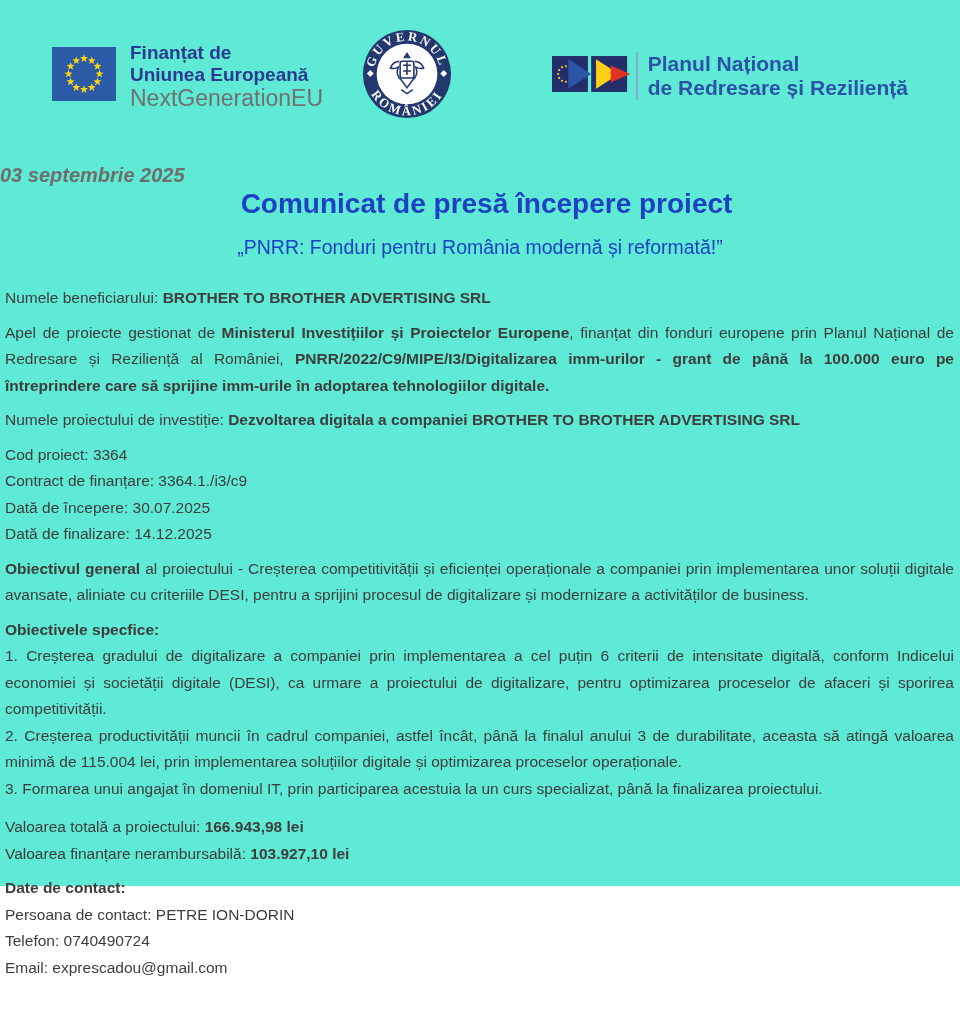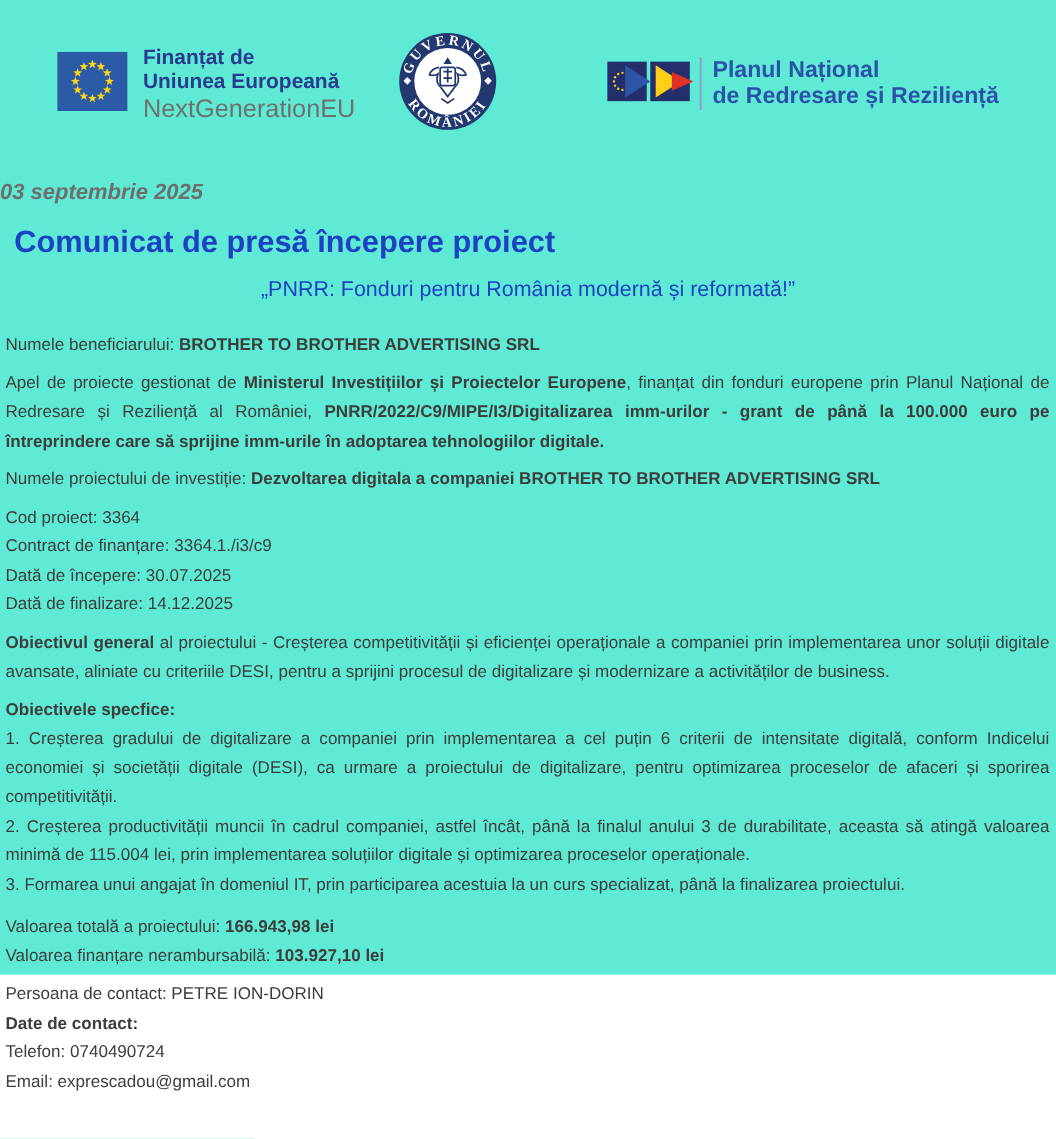--- a/index.html
+++ b/index.html
@@ -40,21 +40,22 @@
 
   
   .press-date {
     margin: 40px 19px 0 0;
     font-size: 20px;
     font-weight: bold;
     font-style: italic;
     color: #6e6e6e;
   }
   .title {
-    margin-top: 17px;
+    margin-top: 1px;
+    text-align: center;
     font-size: 28px;
     font-weight: bold;
     color: #1e41c3;
     padding-left: 13px;
   }
   .subtitle {
     margin-top: 16px;
     text-align: center;
     font-size: 19.5px;
     font-weight: normal;
@@ -196,20 +197,20 @@
       <p>2. Creșterea productivității muncii în cadrul companiei, astfel încât, până la finalul anului 3 de durabilitate, aceasta să atingă valoarea minimă de 115.004 lei, prin implementarea soluțiilor digitale și optimizarea proceselor operaționale.</p>
       <p>3. Formarea unui angajat în domeniul IT, prin participarea acestuia la un curs specializat, până la finalizarea proiectului.</p>
     </div>
 
     <div class="tight block">
       <p><span>Valoarea totală a proiectului: </span><b>166.943,98 lei</b></p>
       <p><span>Valoarea finanțare nerambursabilă: </span><b>103.927,10 lei</b></p>
     </div>
 
     <div class="tight">
+      <p><b>Date de contact:</b></p>
       <p>Persoana de contact: PETRE ION-DORIN</p>
-      <p><b>Date de contact:</b></p>
       <p>Telefon: 0740490724</p>
       <p>Email: exprescadou@gmail.com</p>
     </div>
 
   </div>
 </div>
 
 </body></html>

